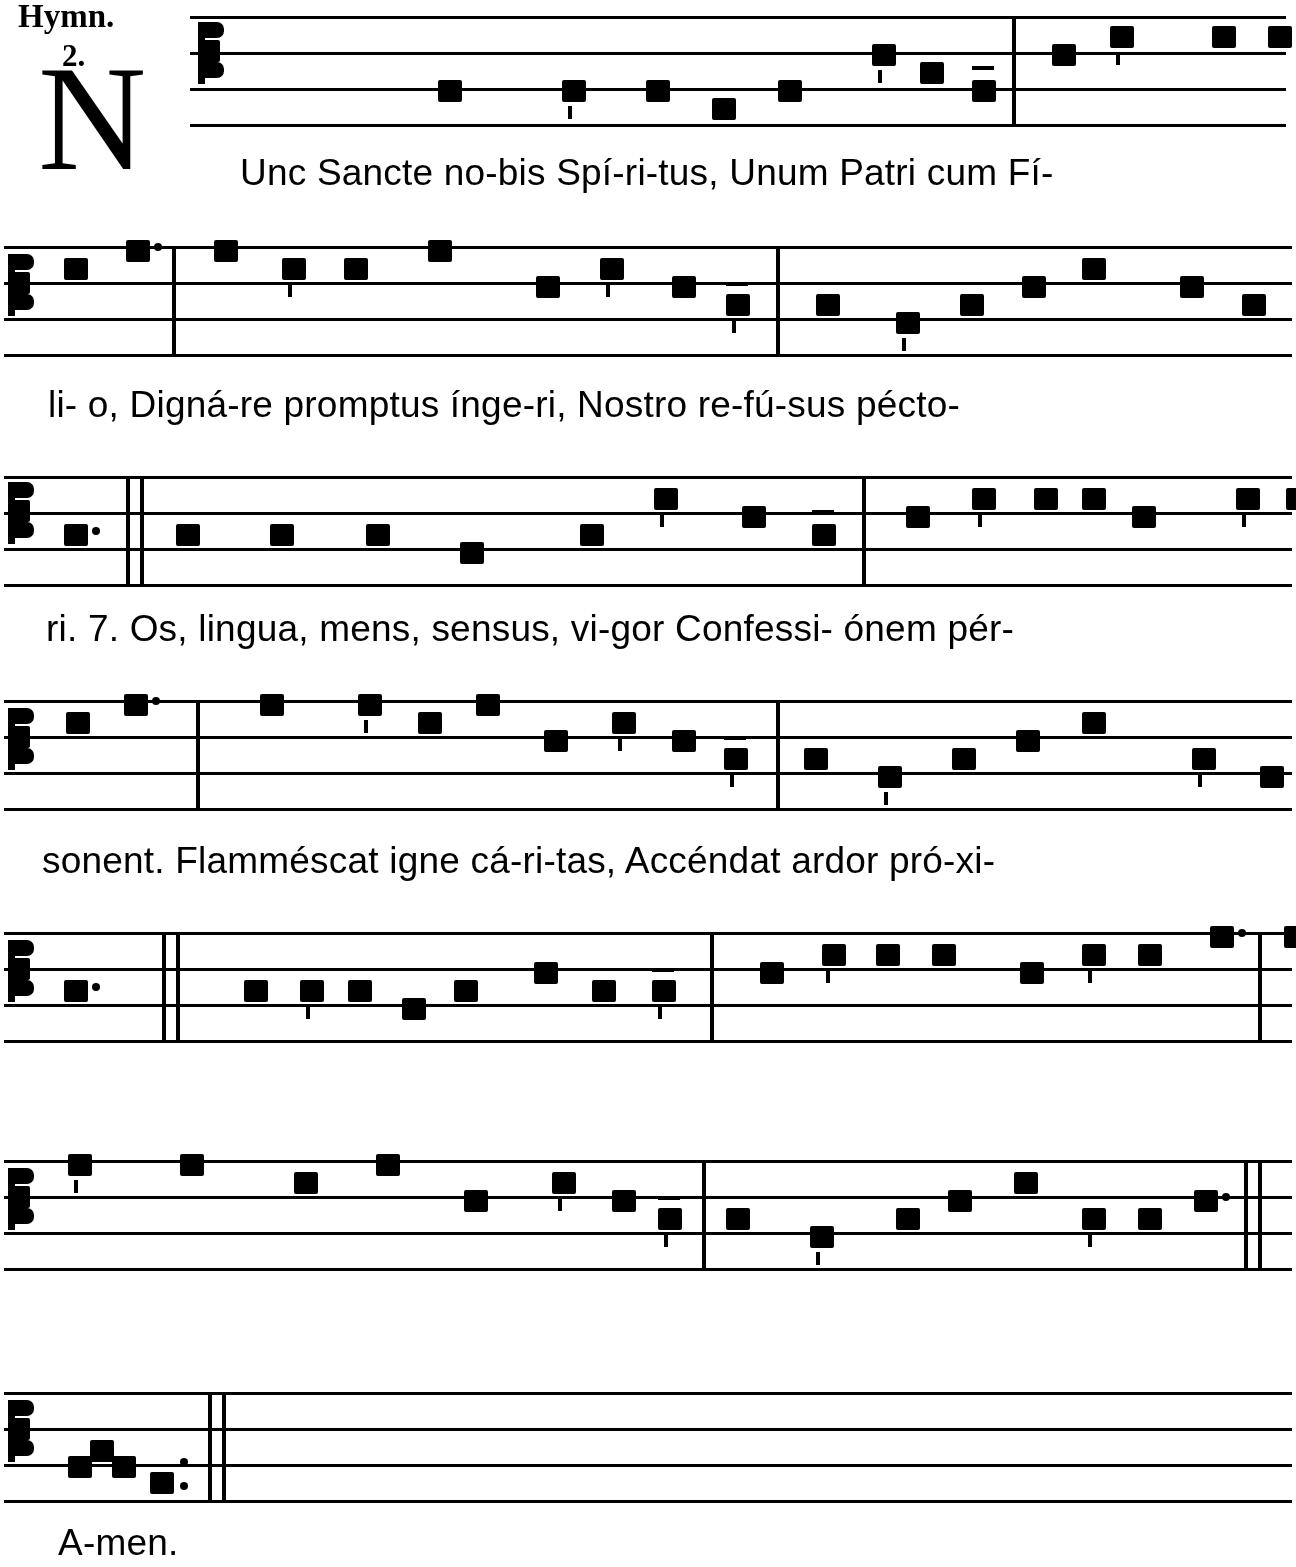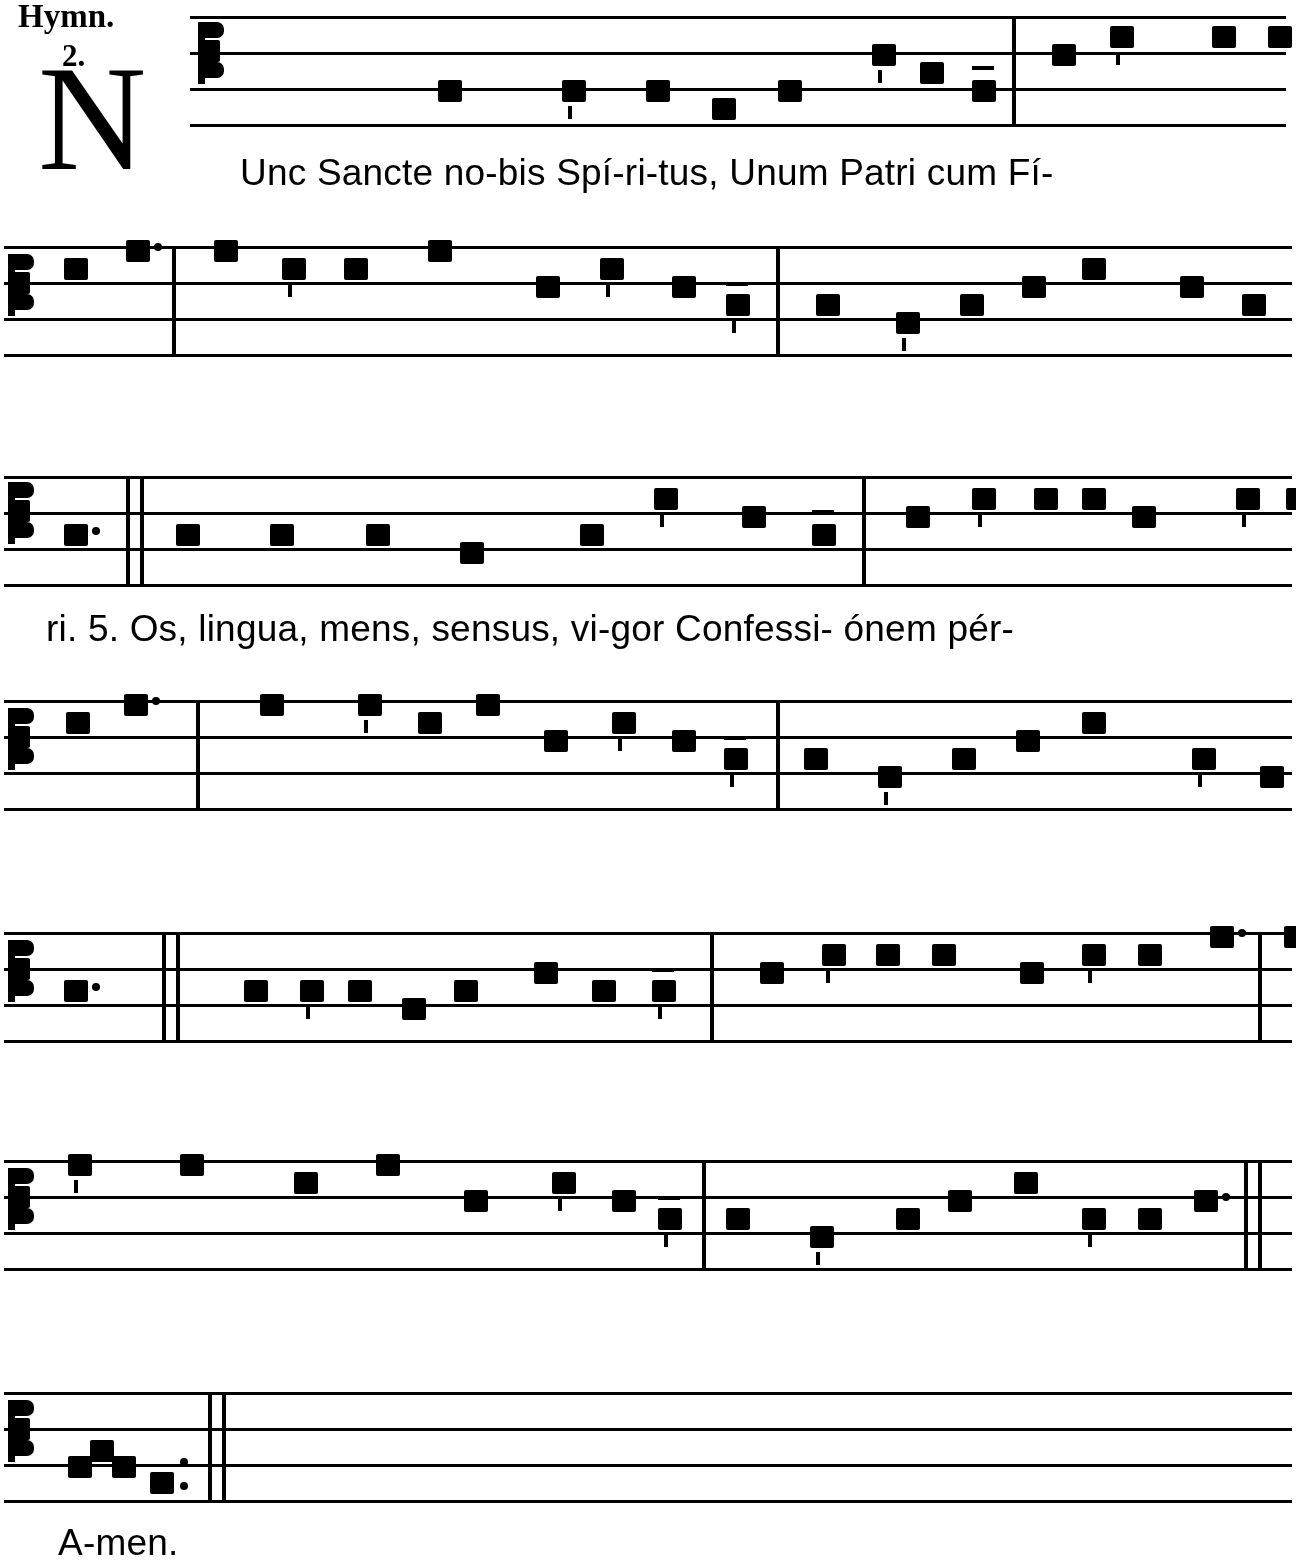--- a/index.html
+++ b/index.html
@@ -237,20 +237,21 @@
     <div class="barline" style="left:772px; top:10px; height:108px;"></div>
     <div class="note" style="left:812px; top:58px;"></div>
     <div class="note" style="left:892px; top:76px;"></div>
     <div class="ictus" style="left:898px; top:102px;"></div>
     <div class="note" style="left:956px; top:58px;"></div>
     <div class="note" style="left:1018px; top:40px;"></div>
     <div class="note" style="left:1078px; top:22px;"></div>
     <div class="note" style="left:1176px; top:40px;"></div>
     <div class="note" style="left:1238px; top:58px;"></div>
   </div>
+  <div class="lyrics" style="left:48px; top:384px;">li- o,  Digná-re  promptus  ínge-ri,  Nostro  re-fú-sus  pécto-</div>
 
   <div class="system" style="left:4px; top:468px; width:1288px; height:120px;">
     <div class="staff">
       <div class="staff-line" style="top:8px;"></div>
       <div class="staff-line" style="top:44px;"></div>
       <div class="staff-line" style="top:80px;"></div>
       <div class="staff-line" style="top:116px;"></div>
     </div>
     <div class="clef" style="left:4px; top:14px;">
       <div class="stem"></div>
@@ -277,21 +278,21 @@
     <div class="note" style="left:902px; top:38px;"></div>
     <div class="note" style="left:968px; top:20px;"></div>
     <div class="ictus" style="left:974px; top:46px;"></div>
     <div class="note" style="left:1030px; top:20px;"></div>
     <div class="note" style="left:1078px; top:20px;"></div>
     <div class="note" style="left:1128px; top:38px;"></div>
     <div class="note" style="left:1232px; top:20px;"></div>
     <div class="ictus" style="left:1238px; top:46px;"></div>
     <div class="note" style="left:1282px; top:20px;"></div>
   </div>
-  <div class="lyrics" style="left:46px; top:608px;">ri. 5. Os,  lingua,  mens,  sensus,  vi-gor  Confessi- ónem  pér-</div>
+  <div class="lyrics" style="left:46px; top:608px;">ri. 7. Os,  lingua,  mens,  sensus,  vi-gor  Confessi- ónem  pér-</div>
 
   <div class="system" style="left:4px; top:690px; width:1288px; height:120px;">
     <div class="staff">
       <div class="staff-line" style="top:10px;"></div>
       <div class="staff-line" style="top:46px;"></div>
       <div class="staff-line" style="top:82px;"></div>
       <div class="staff-line" style="top:118px;"></div>
     </div>
     <div class="clef" style="left:4px; top:18px;">
       <div class="stem"></div>
@@ -318,20 +319,21 @@
     <div class="note" style="left:800px; top:58px;"></div>
     <div class="note" style="left:874px; top:76px;"></div>
     <div class="ictus" style="left:880px; top:102px;"></div>
     <div class="note" style="left:948px; top:58px;"></div>
     <div class="note" style="left:1012px; top:40px;"></div>
     <div class="note" style="left:1078px; top:22px;"></div>
     <div class="note" style="left:1188px; top:58px;"></div>
     <div class="ictus" style="left:1194px; top:84px;"></div>
     <div class="note" style="left:1256px; top:76px;"></div>
   </div>
+  <div class="lyrics" style="left:42px; top:840px;">sonent.  Flamméscat  igne  cá-ri-tas,  Accéndat  ardor  pró-xi-</div>
 
   <div class="system" style="left:4px; top:922px; width:1288px; height:120px;">
     <div class="staff">
       <div class="staff-line" style="top:10px;"></div>
       <div class="staff-line" style="top:46px;"></div>
       <div class="staff-line" style="top:82px;"></div>
       <div class="staff-line" style="top:118px;"></div>
     </div>
     <div class="clef" style="left:4px; top:18px;">
       <div class="stem"></div>

